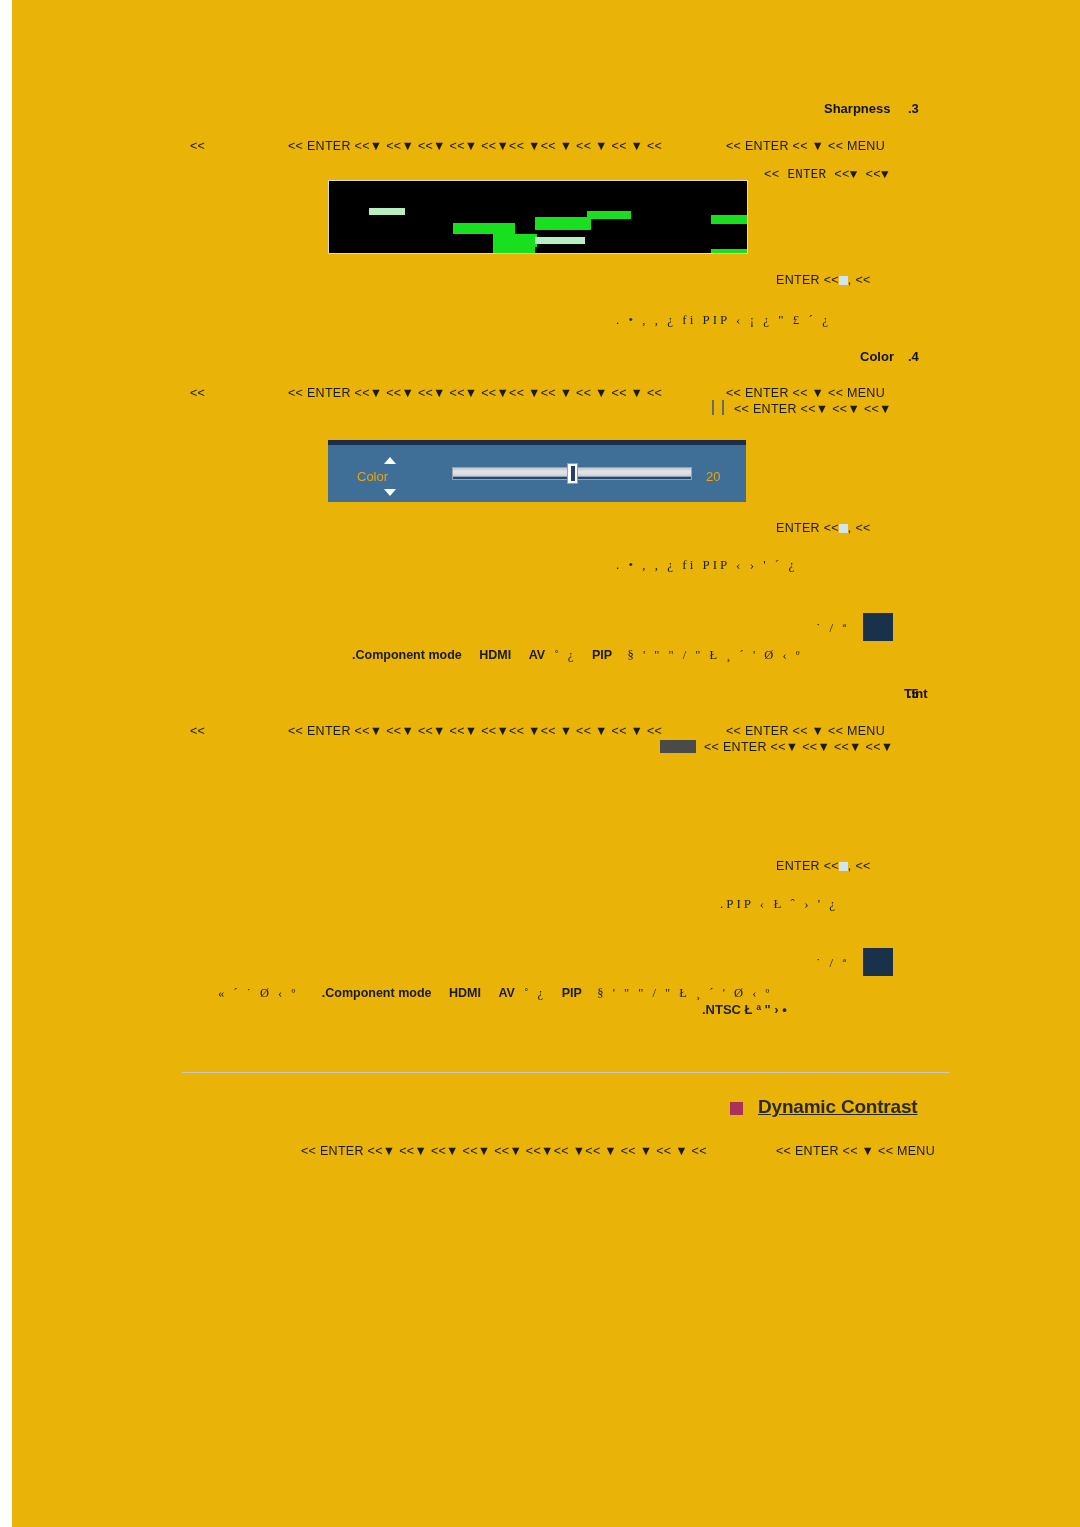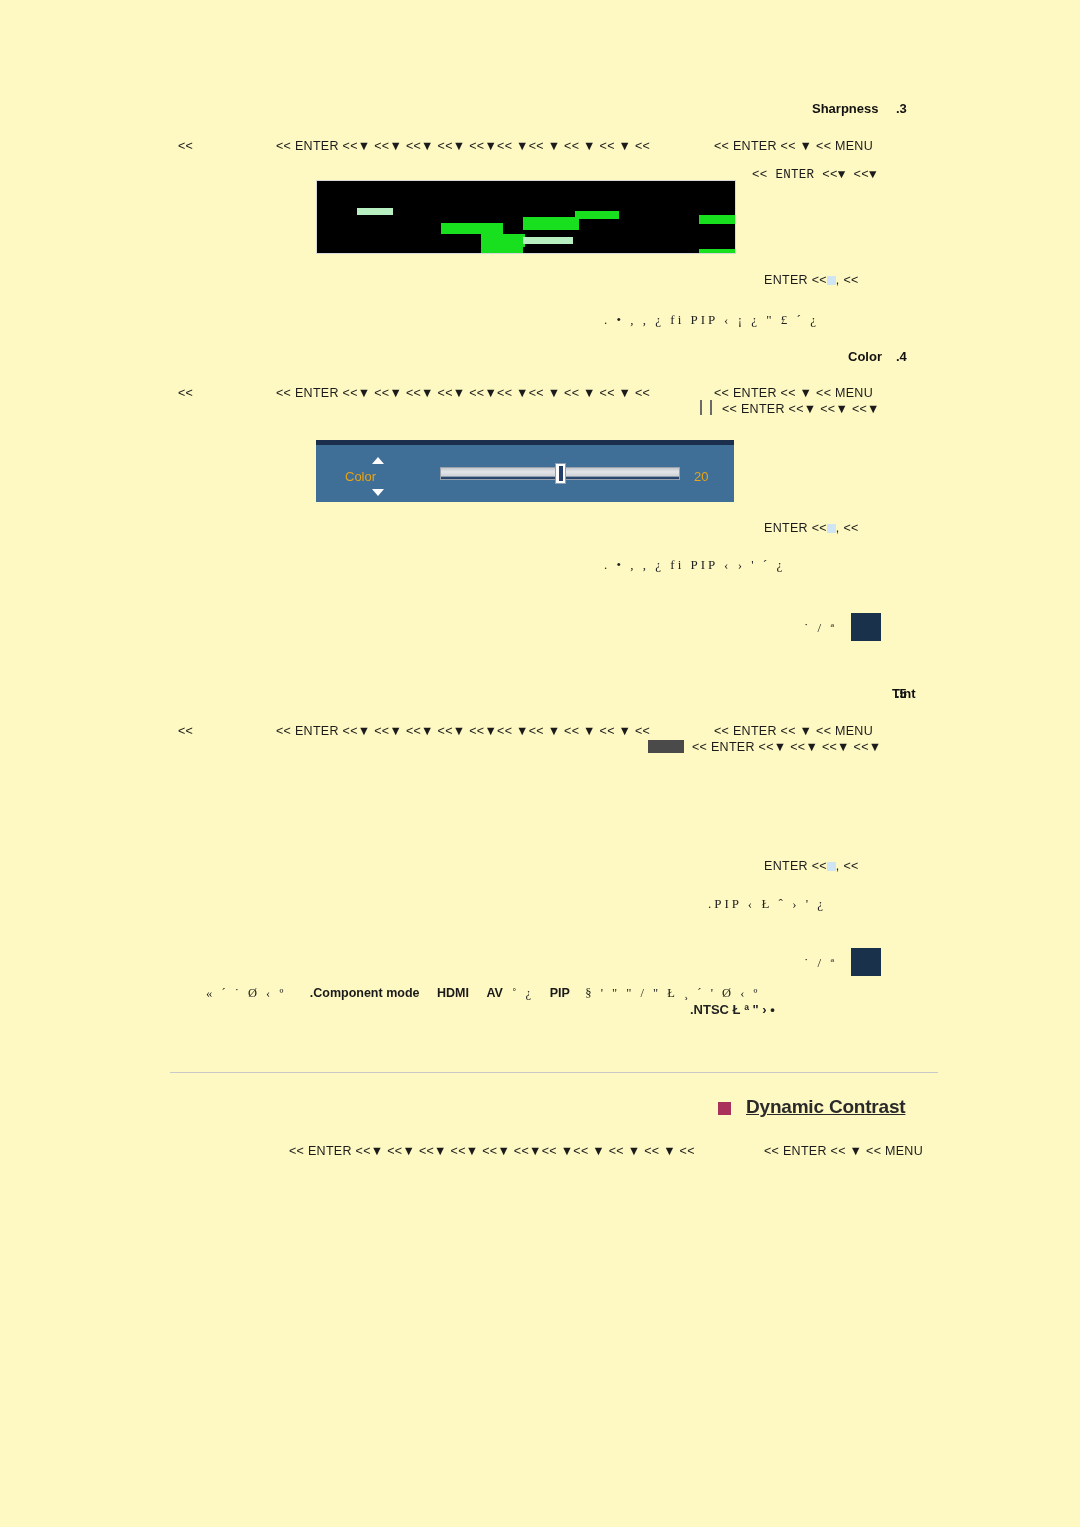--- a/index.html
+++ b/index.html
@@ -11,21 +11,22 @@
     width: 1080px;
     height: 1527px;
     position: relative;
     font-family: "Liberation Sans", sans-serif;
     color: #1a1a1a;
     overflow: hidden;
   }
   .page {
     position: absolute;
     inset: 0;
-    background: #fef9c3;
+    background: #eab308;
+    margin-left: 12px;
   }
   .tiny { font-size: 11.5px; }
 
   .section-label {
     position: absolute;
     font-weight: bold;
     font-size: 13px;
     color: #111;
     white-space: nowrap;
   }
@@ -195,20 +196,28 @@
     <div class="osd-thumb" id="osd-thumb-color" style="top: 18px; width: 11px; height: 21px; left: 238.5px;"></div>
     <div class="osd-value" style="left:378px; top:24px;">20</div>
   </div>
 
   <div class="navstep" style="left:764px; top:521px;"><span>ENTER &lt;&lt;</span><span class="sq-blue"></span><span>,   &lt;&lt;</span></div>
 
   <div class="glyphrun" style="left:604px; top:557px;">.  •  ,        ,     ¿   fi    PIP   ‹              › ' ´  ¿</div>
 
   <div class="glyphrun tiny" style="left:804px; top:620px;">˙  /   ª</div>
   <div class="sq-navy" style="left:851px; top:613px;"></div>
+  <div style="position:absolute; left:340px; top:648px; font-size:12.5px; white-space:nowrap;">
+    <span style="font-weight:bold;">.Component mode</span>
+    <span style="font-weight:bold; margin-left:14px;">HDMI</span>
+    <span style="font-weight:bold; margin-left:14px;">AV</span>
+    <span style="font-family:'Liberation Serif',serif; margin-left:6px; letter-spacing:3px;">˚ ¿</span>
+    <span style="font-weight:bold; margin-left:12px;">PIP</span>
+    <span style="font-family:'Liberation Serif',serif; margin-left:12px; letter-spacing:3px;">§ ' "  " / " Ł ¸ ´          '    Ø ‹ º</span>
+  </div>
 
   <div class="section-label" style="left:892px; top:686px;text-align:center;">Tint</div>
   <div class="section-label" style="left:896px; top:686px;">.5</div>
 
   <div class="navstep" style="left:178px; top:724px;">&lt;&lt;</div>
   <div class="navstep" style="left:276px; top:724px;">&lt;&lt; ENTER &lt;&lt;▼ &lt;&lt;▼ &lt;&lt;▼ &lt;&lt;▼ &lt;&lt;▼&lt;&lt; ▼&lt;&lt; ▼ &lt;&lt; ▼ &lt;&lt; ▼ &lt;&lt;</div>
   <div class="navstep" style="left:714px; top:724px;">&lt;&lt; ENTER &lt;&lt; ▼ &lt;&lt; MENU</div>
   <div class="sq-gray" style="left:648px; top:740px;"></div>
   <div class="navstep" style="left:692px; top:740px;">&lt;&lt; ENTER &lt;&lt;▼ &lt;&lt;▼ &lt;&lt;▼ &lt;&lt;▼</div>
 

